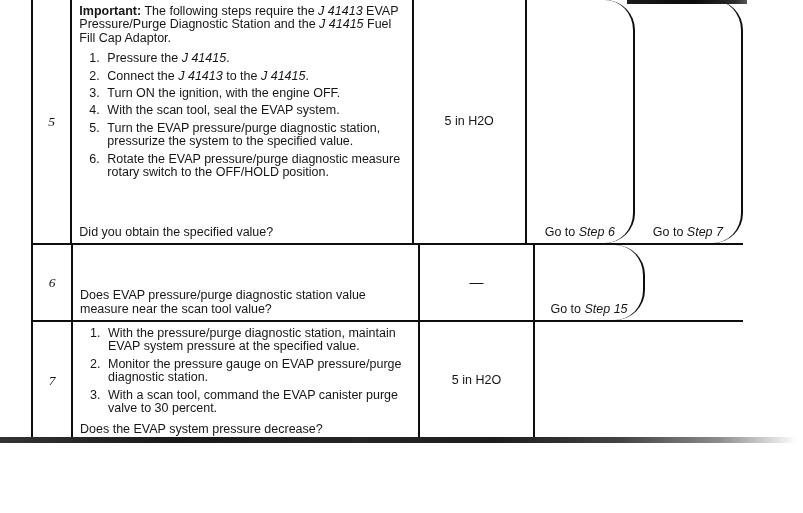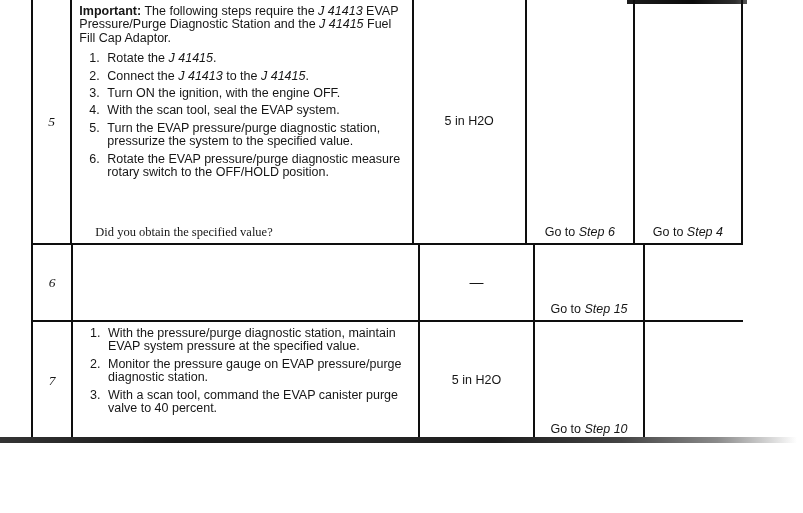--- a/index.html
+++ b/index.html
@@ -20,23 +20,23 @@
     box-sizing:border-box;
     border-left:2px solid #0e0e0e;
   }
   .trow{display:flex;box-sizing:border-box;border-bottom:2px solid #0e0e0e;}
   .trow.last{border-bottom:none;}
   .cell{box-sizing:border-box;border-right:2px solid #0e0e0e;overflow:hidden;}
   .c-step{width:40px;display:flex;align-items:center;justify-content:center;
           font-style:italic;font-size:13.5px;font-family:"Liberation Serif",serif;}
   .c-action{width:347px;display:flex;flex-direction:column;padding:5px 6px 3px 7px;}
   .c-value{width:115px;display:flex;align-items:center;justify-content:center;}
-  .c-yes,.c-no{width:110px;display:flex;align-items:flex-end;justify-content:center;padding-bottom:4px;}
+  .c-yes,.c-no{width:110px;display:flex;align-items:flex-end;justify-content:center;padding-bottom:4px;border-radius:30px;}
   .para{margin:0 0 7px 0;}
-  .qblock{margin:auto 0 0 16px;padding-bottom:1px;font-family:Liberation Serif, serif;}
+  .qblock{margin:auto 0 0 0;padding-bottom:1px;}
   .olist{margin:0 0 2px 10px;}
   .litem{display:flex;margin:0 0 4px 0;}
   .litem .num{flex:0 0 18px;}
   .litem .li-text{flex:1 1 auto;}
   .b{font-weight:bold;}
   .i{font-style:italic;}
   .dash{font-size:14px;}
   .goto{white-space:nowrap;}
   
   .artifact-top{
@@ -61,21 +61,21 @@
     <div id="tbody">
         <div class="trow" style="height: 245px;">
           <div class="cell c-step">
             <span>5</span>
           </div>
           <div class="cell c-action">
             <div class="para"><span class="b">Important:</span><span> The following steps require the </span><span class="i">J 41413</span><span> EVAP Pressure/Purge Diagnostic Station and the </span><span class="i">J 41415</span><span> Fuel Fill Cap Adaptor.</span></div>
             <div class="olist">
               <div class="litem">
                 <span class="num">1.</span>
-                <span class="li-text"><span>Rotate the </span><span class="i">J 41415</span><span>.</span></span>
+                <span class="li-text"><span>Pressure the </span><span class="i">J 41415</span><span>.</span></span>
               </div>
               <div class="litem">
                 <span class="num">2.</span>
                 <span class="li-text"><span>Connect the </span><span class="i">J 41413</span><span> to the </span><span class="i">J 41415</span><span>.</span></span>
               </div>
               <div class="litem">
                 <span class="num">3.</span>
                 <span class="li-text"><span>Turn ON the ignition, with the engine OFF.</span></span>
               </div>
               <div class="litem">
@@ -93,28 +93,29 @@
             </div>
             <div class="qblock"><span>Did you obtain the specified value?</span></div>
           </div>
           <div class="cell c-value">
             <span>5 in H2O</span>
           </div>
           <div class="cell c-yes">
             <span class="goto"><span>Go to </span><span class="i">Step 6</span></span>
           </div>
           <div class="cell c-no">
-            <span class="goto"><span>Go to </span><span class="i">Step 4</span></span>
+            <span class="goto"><span>Go to </span><span class="i">Step 7</span></span>
           </div>
         </div>
         <div class="trow" style="height: 77px;">
           <div class="cell c-step">
             <span>6</span>
           </div>
           <div class="cell c-action">
+            <div class="qblock"><span>Does EVAP pressure/purge diagnostic station value measure near the scan tool value?</span></div>
           </div>
           <div class="cell c-value">
             <span class="dash">—</span>
           </div>
           <div class="cell c-no">
             <span class="goto"><span>Go to </span><span class="i">Step 15</span></span>
           </div>
         </div>
         <div class="trow last" style="height: 118px;">
           <div class="cell c-step">
@@ -125,27 +126,25 @@
               <div class="litem">
                 <span class="num">1.</span>
                 <span class="li-text"><span>With the pressure/purge diagnostic station, maintain EVAP system pressure at the specified value.</span></span>
               </div>
               <div class="litem">
                 <span class="num">2.</span>
                 <span class="li-text"><span>Monitor the pressure gauge on EVAP pressure/purge diagnostic station.</span></span>
               </div>
               <div class="litem">
                 <span class="num">3.</span>
-                <span class="li-text"><span>With a scan tool, command the EVAP canister purge valve to 40 percent.</span></span>
+                <span class="li-text"><span>With a scan tool, command the EVAP canister purge valve to 30 percent.</span></span>
               </div>
             </div>
+            <div class="qblock"><span>Does the EVAP system pressure decrease?</span></div>
           </div>
           <div class="cell c-value">
             <span>5 in H2O</span>
-          </div>
-          <div class="cell c-yes">
-            <span class="goto"><span>Go to </span><span class="i">Step 10</span></span>
           </div>
         </div>
       </div>
   </div>
   <div class="artifact-bottom"></div>
 </div>
 
 </body></html>

